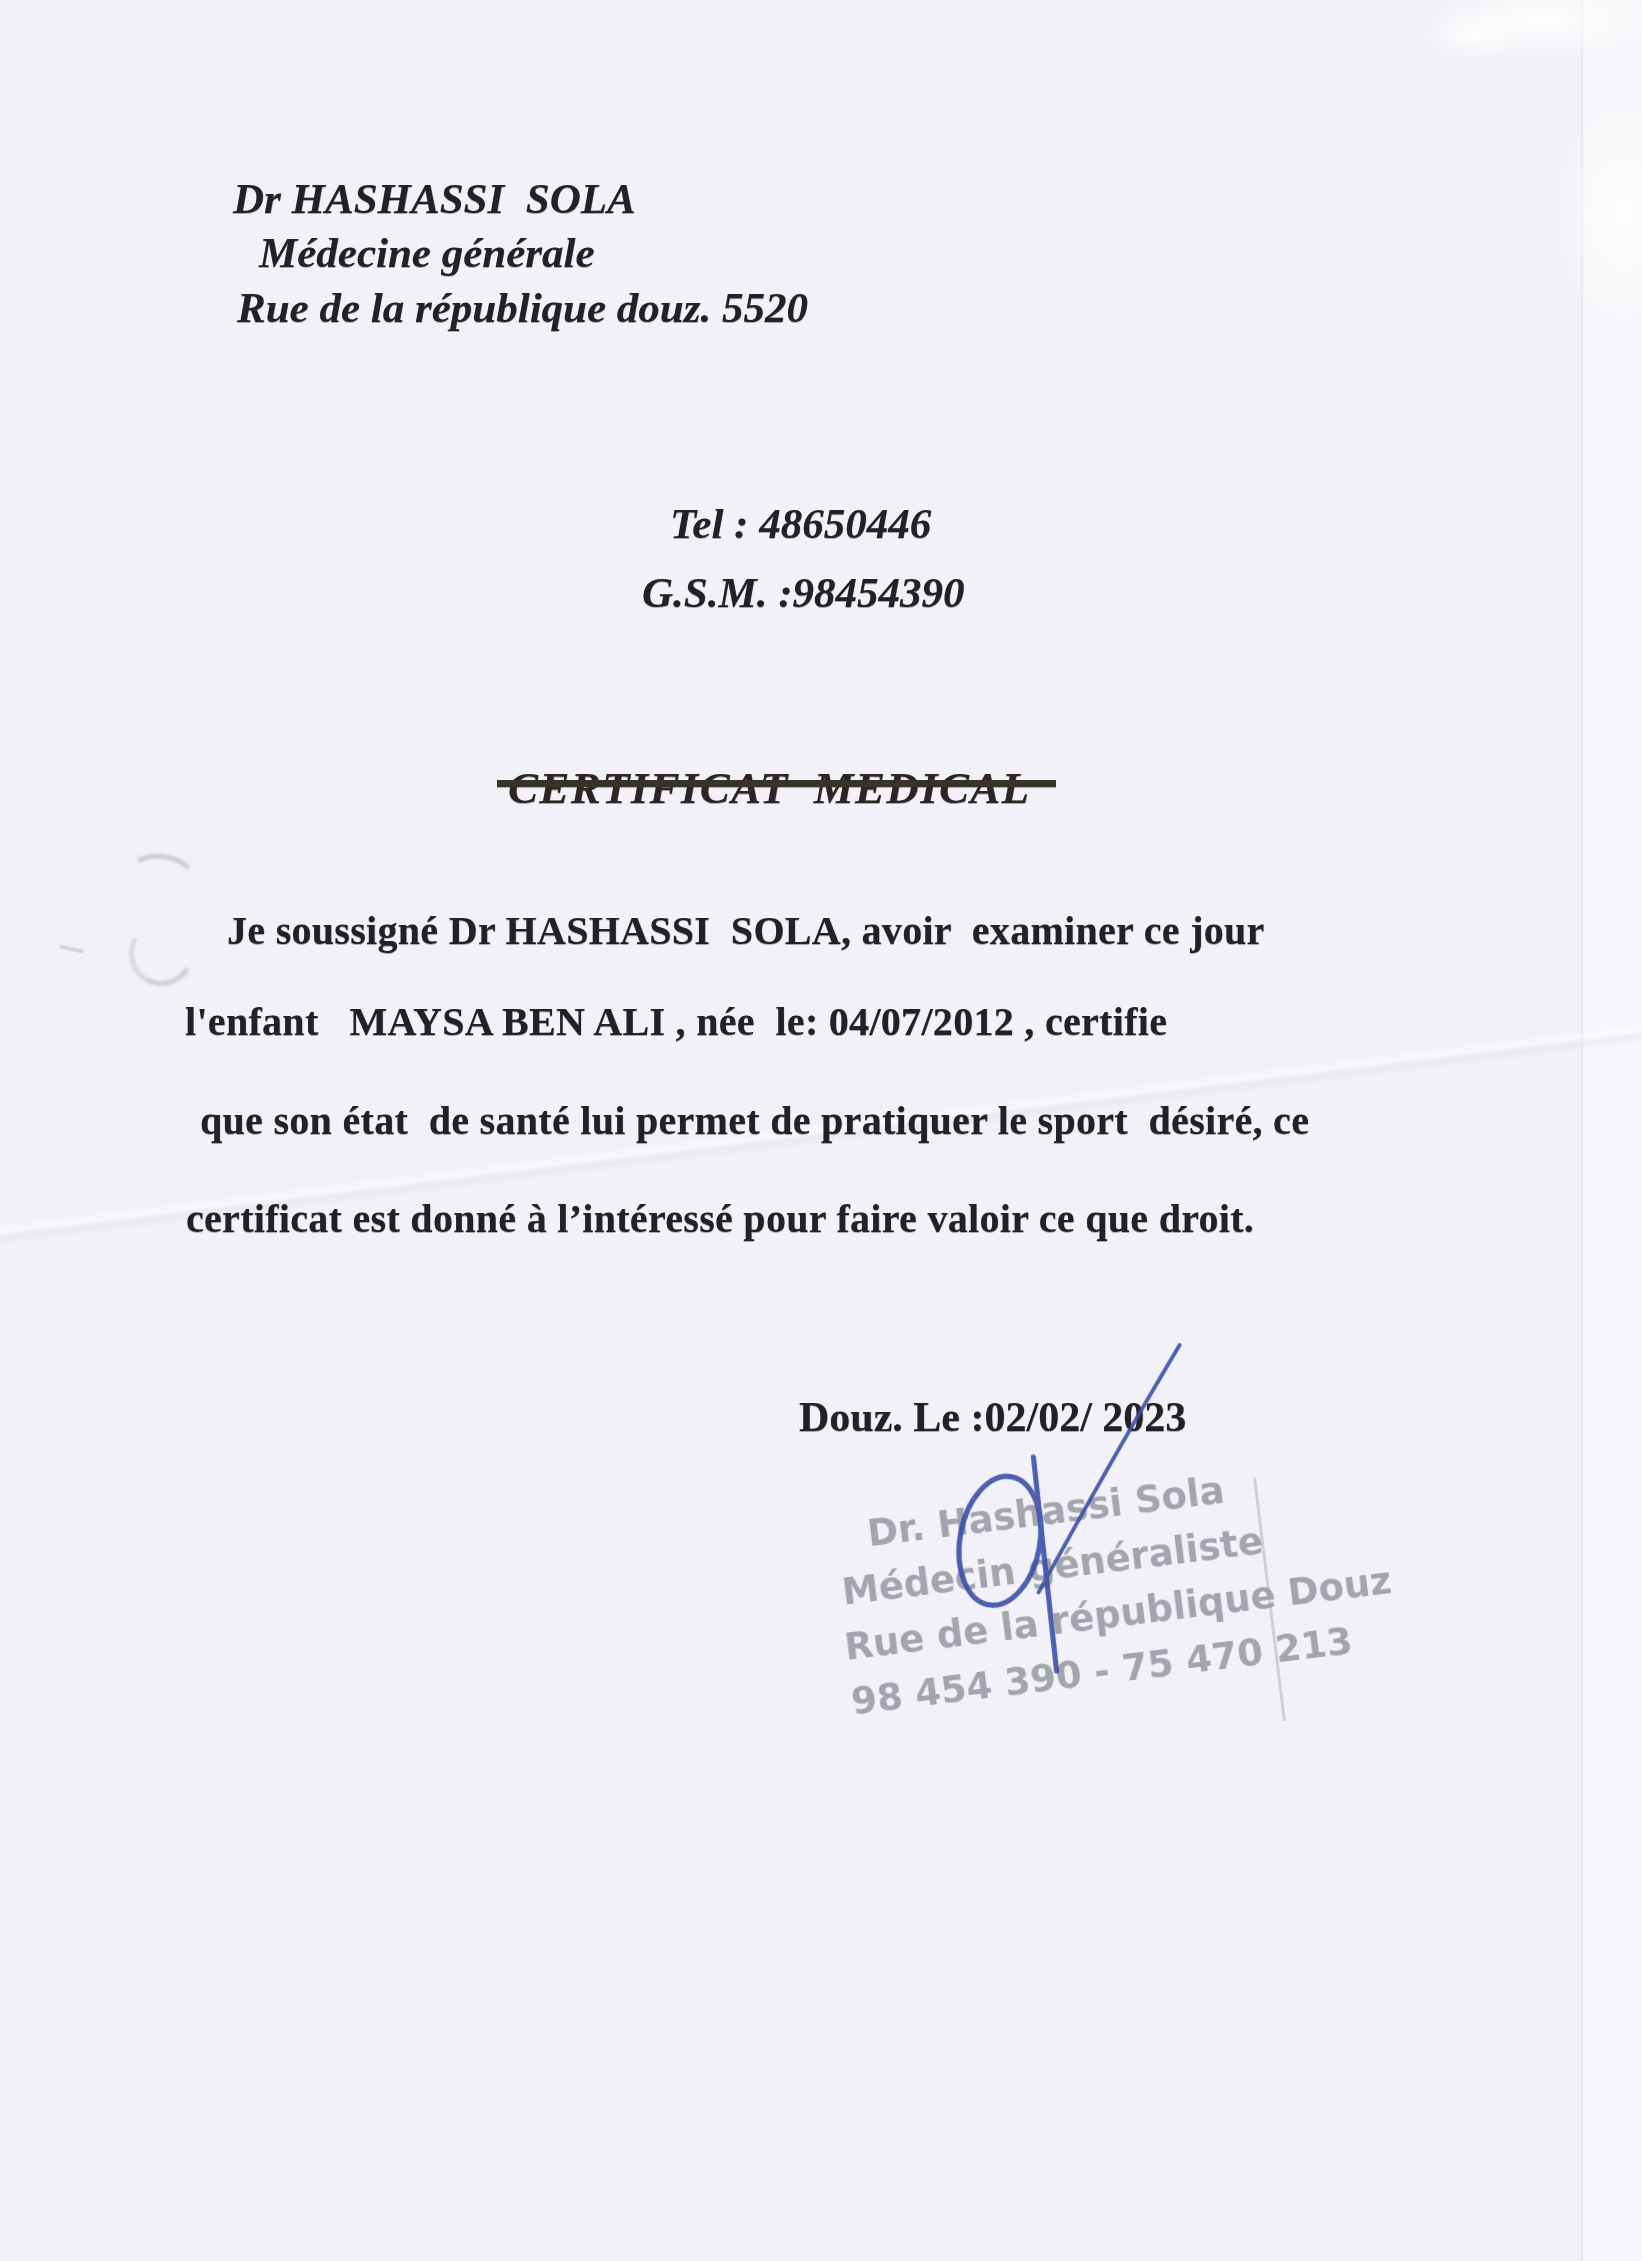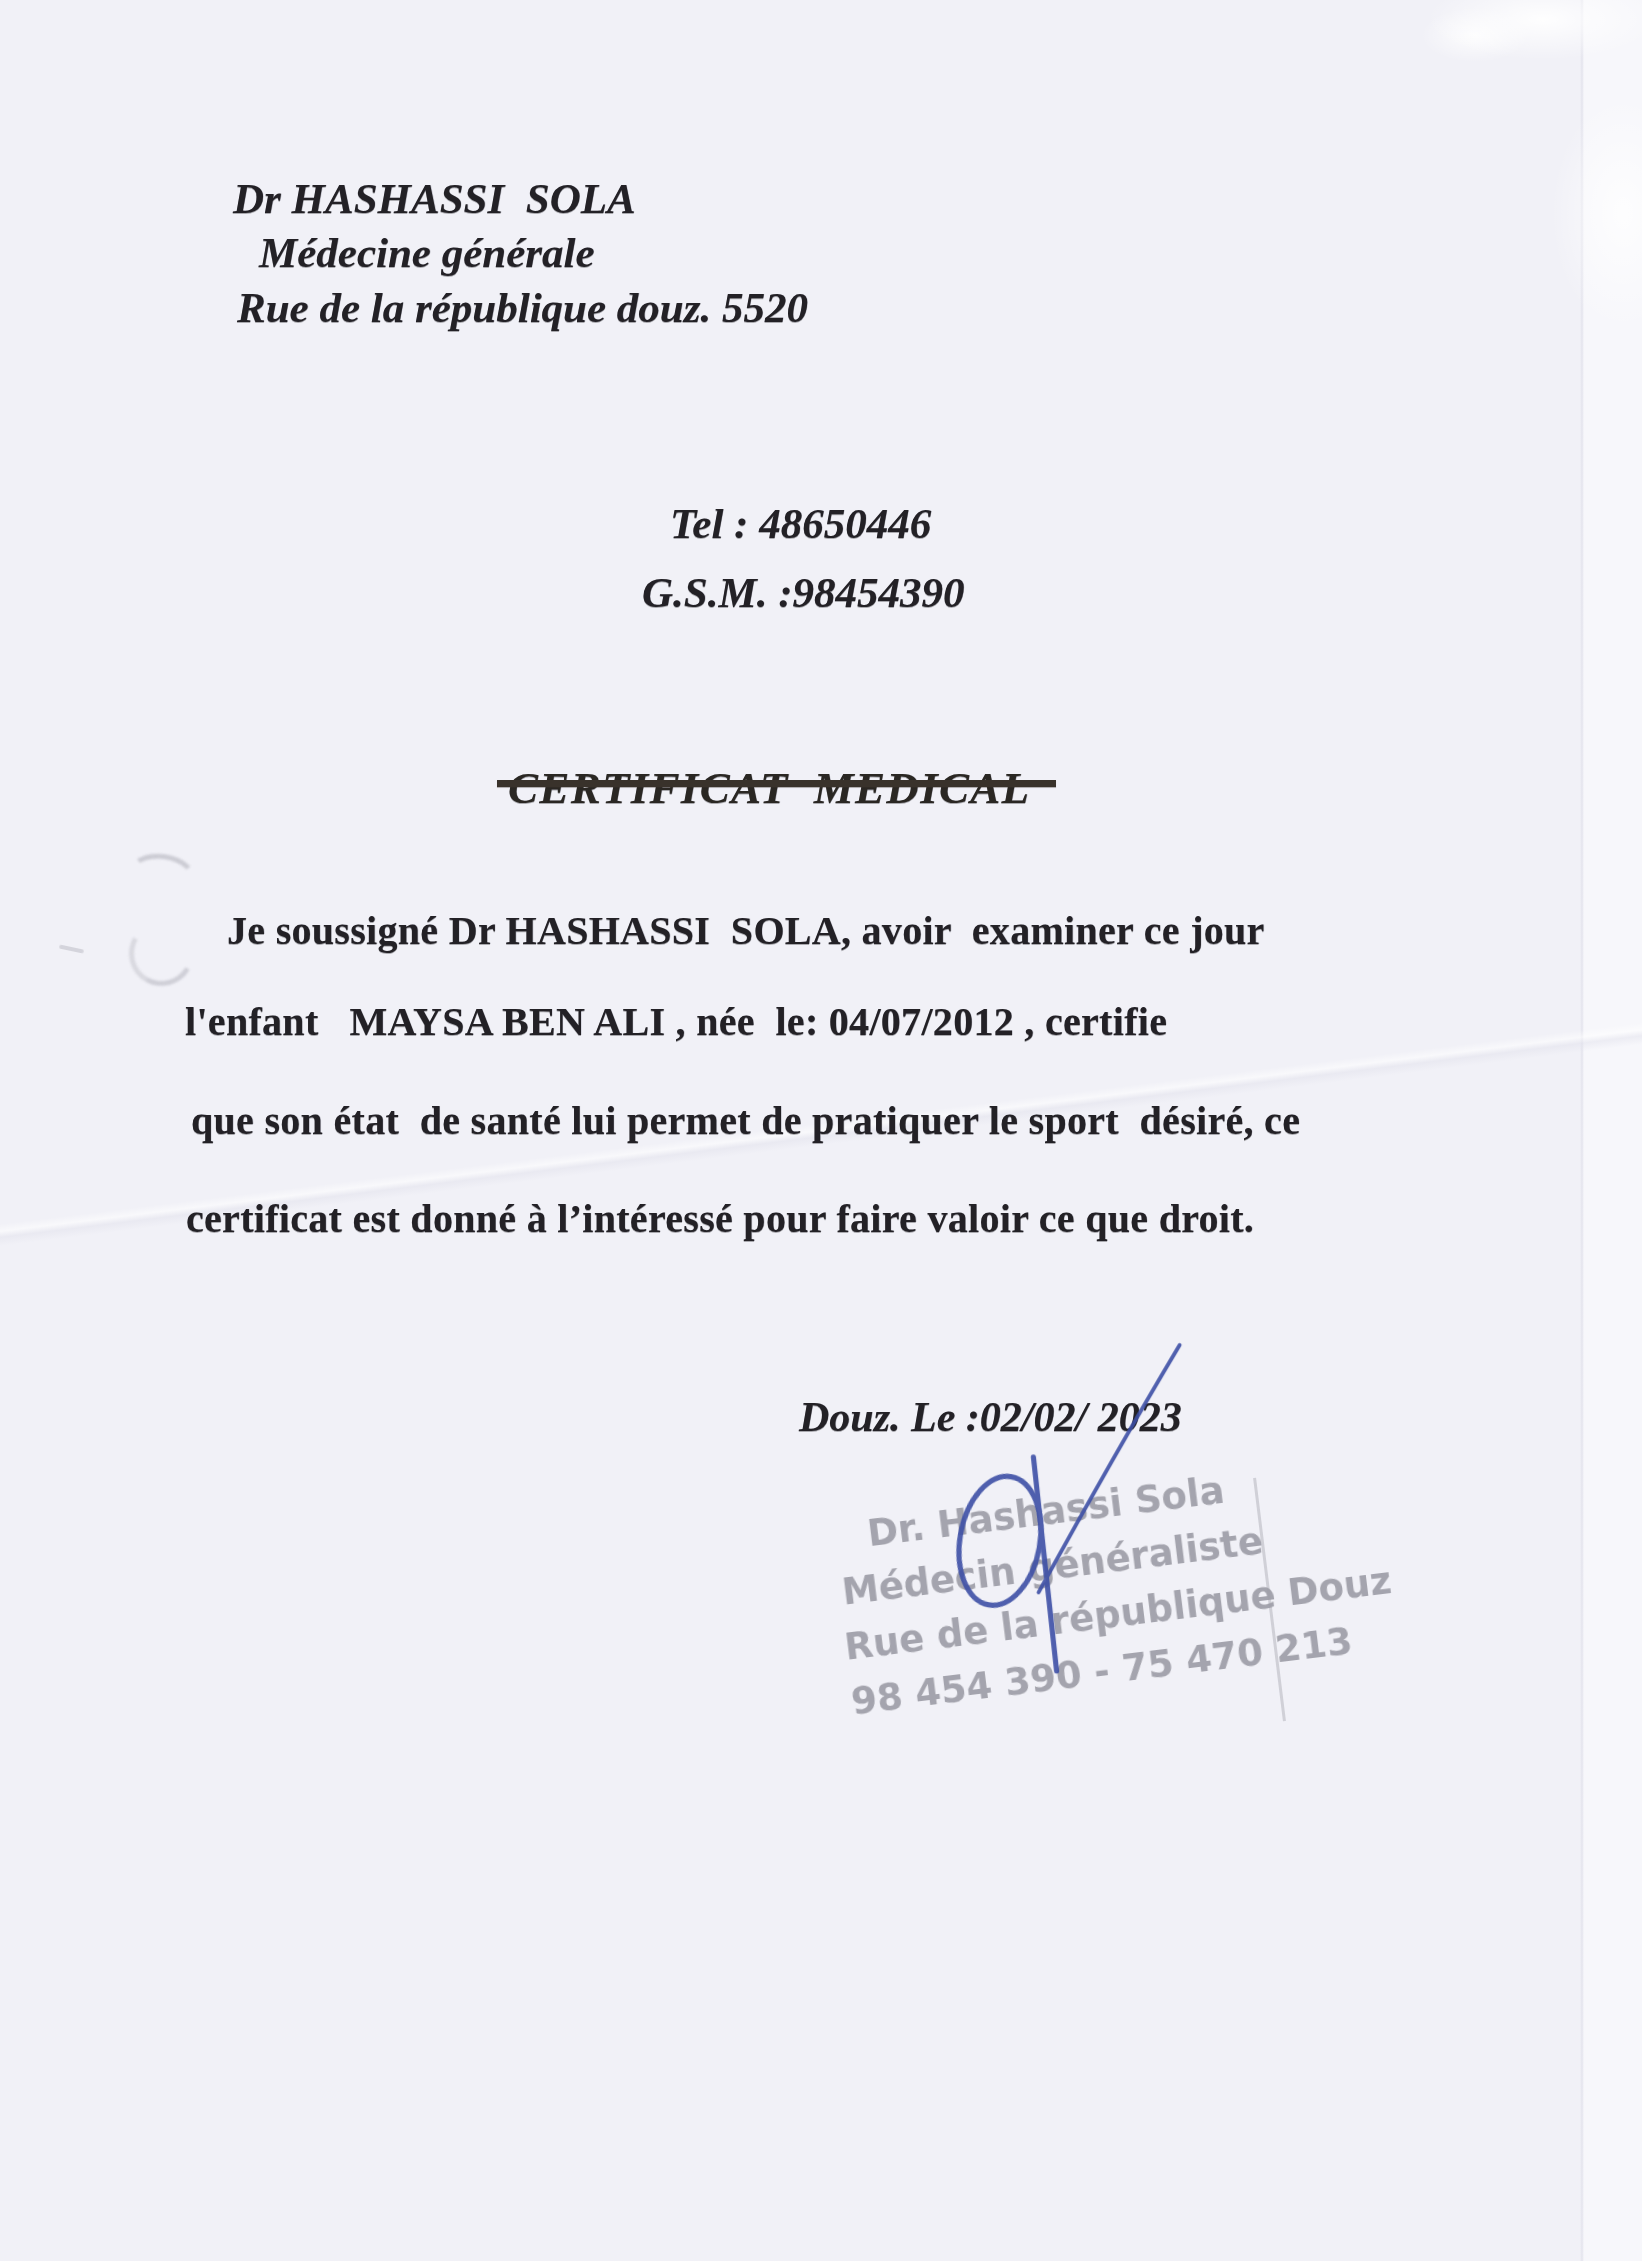--- a/index.html
+++ b/index.html
@@ -99,25 +99,25 @@
   <div class="txt title-line" style="left:508px; top:734px;margin-top:32px;">CERTIFICAT  MEDICAL</div>
   <div class="title-underline"></div>
 
   <div class="smudge smudge-a"></div>
   <div class="smudge smudge-b"></div>
   <div class="smudge-dash"></div>
 
   <div>
     <div class="txt body-line" style="left:227px; top:911px;">Je soussigné Dr HASHASSI  SOLA, avoir  examiner ce jour</div>
     <div class="txt body-line" style="left:185px; top:1002px;">l'enfant   MAYSA BEN ALI , née  le: 04/07/2012 , certifie</div>
-    <div class="txt body-line" style="left:191px; top:1101px;">que son état  de santé lui permet de pratiquer le sport  désiré, ce</div>
+    <div class="txt body-line" style="left:200px; top:1101px;">que son état  de santé lui permet de pratiquer le sport  désiré, ce</div>
     <div class="txt body-line" style="left:186px; top:1199px;">certificat est donné à l’intéressé pour faire valoir ce que droit.</div>
   </div>
 
-  <div class="txt date-line" style="left:799px; top:1396px;font-style:italic;">Douz. Le :02/02/ 2023</div>
+  <div class="txt date-line" style="left:799px; top:1396px;">Douz. Le :02/02/ 2023</div>
 
   <div class="stamp">
     <div class="stamp-line">Dr. Hashassi Sola</div>
     <div class="stamp-line">Médecin généraliste</div>
     <div class="stamp-line">Rue de la république Douz</div>
     <div class="stamp-line">98 454 390 - 75 470 213</div>
   </div>
   <div class="stamp-border-right"></div>
 
   <svg class="signature-svg" width="1643" height="2261" viewBox="0 0 2550 3510">

